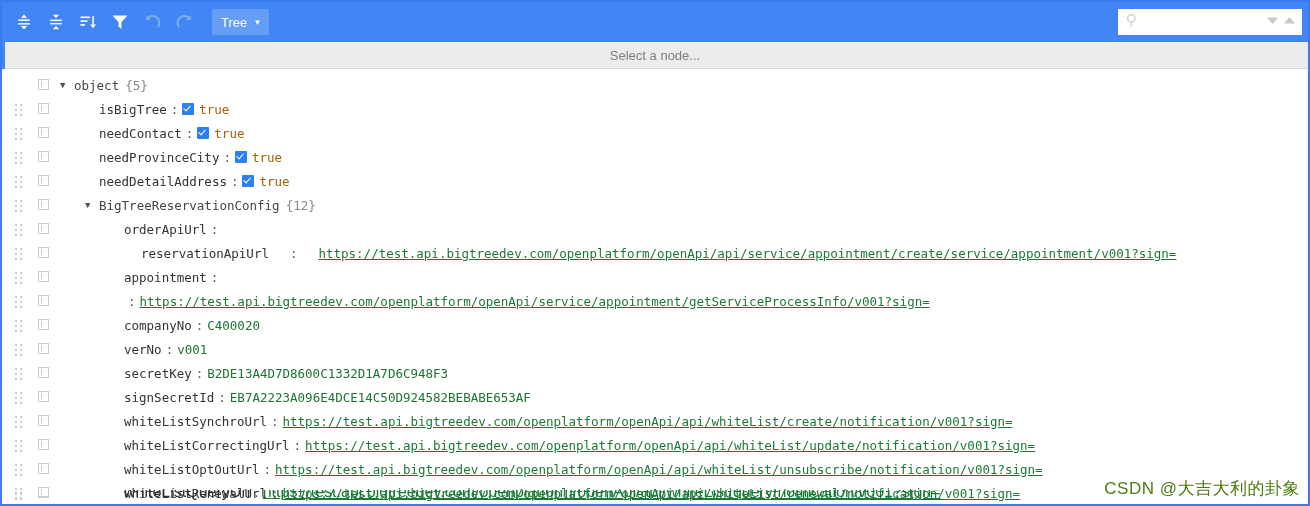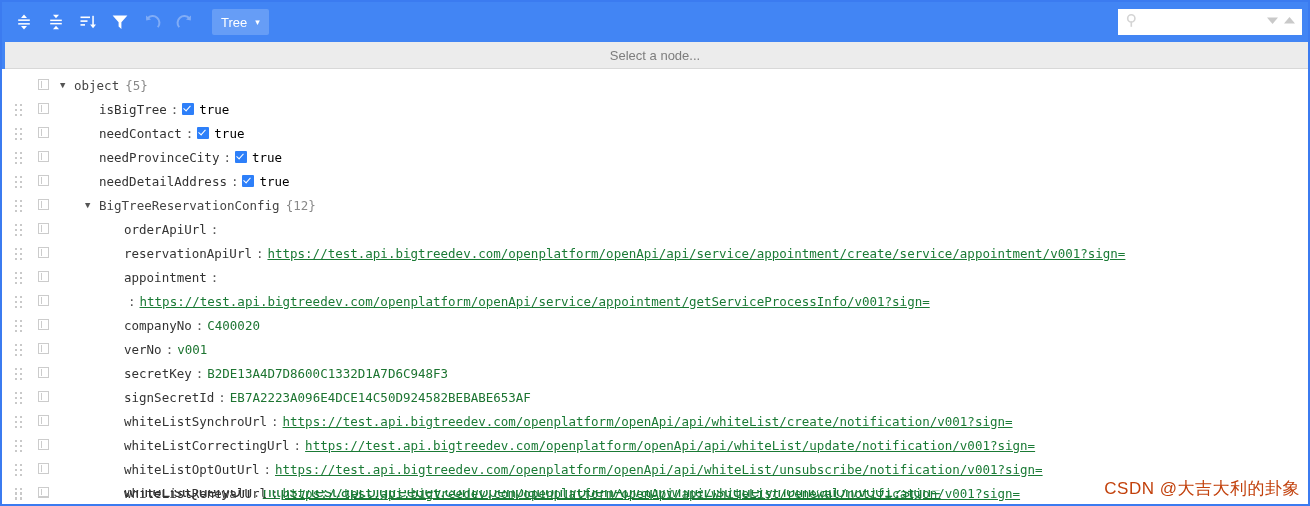--- a/index.html
+++ b/index.html
@@ -169,21 +169,21 @@
   }
   .count {
     color: #888888;
     margin-left: 6px;
   }
   .colon {
     color: #555555;
     margin: 0 4px;
   }
   .val-bool {
-    color: #000000;
+    color: #a16207;
   }
   .val-str {
     color: #1c7430;
   }
   .val-link {
     color: #1a7a35;
     text-decoration: underline;
   }
   .mini-check {
     display: inline-block;
@@ -216,21 +216,21 @@
     width: 3px;
     background: #4285f4;
   }
 
   .watermark {
     position: absolute;
     right: 8px;
     bottom: 4px;
     font-family: "Liberation Sans", sans-serif;
     font-size: 17px;
-    color: #c2410c;
+    color: #4d7c0f;
     letter-spacing: 0.5px;
     white-space: nowrap;
   }
 
   .bottom-clip {
     position: absolute;
     left: 0;
     right: 0;
     bottom: 0;
     height: 14px;
@@ -454,21 +454,21 @@
       <div class="row">
         <span class="gutter-drag">
           <i style="left: 0px; top: 0px;"></i>
           <i style="left: 5px; top: 0px;"></i>
           <i style="left: 0px; top: 5px;"></i>
           <i style="left: 5px; top: 5px;"></i>
           <i style="left: 0px; top: 10px;"></i>
           <i style="left: 5px; top: 10px;"></i>
         </span>
         <span class="gutter-check"></span>
-        <span class="rowbody" style="margin-left: 108px;">
+        <span class="rowbody" style="margin-left: 108px; gap: 17px;">
           <span class="twisty"></span>
           <span class="key">reservationApiUrl</span>
           <span class="colon">:</span>
           <span class="val-link">https://test.api.bigtreedev.com/openplatform/openApi/api/service/appointment/create/service/appointment/v001?sign=</span>
         </span>
       </div>
       <div class="row">
         <span class="gutter-drag">
           <i style="left: 0px; top: 0px;"></i>
           <i style="left: 5px; top: 0px;"></i>

